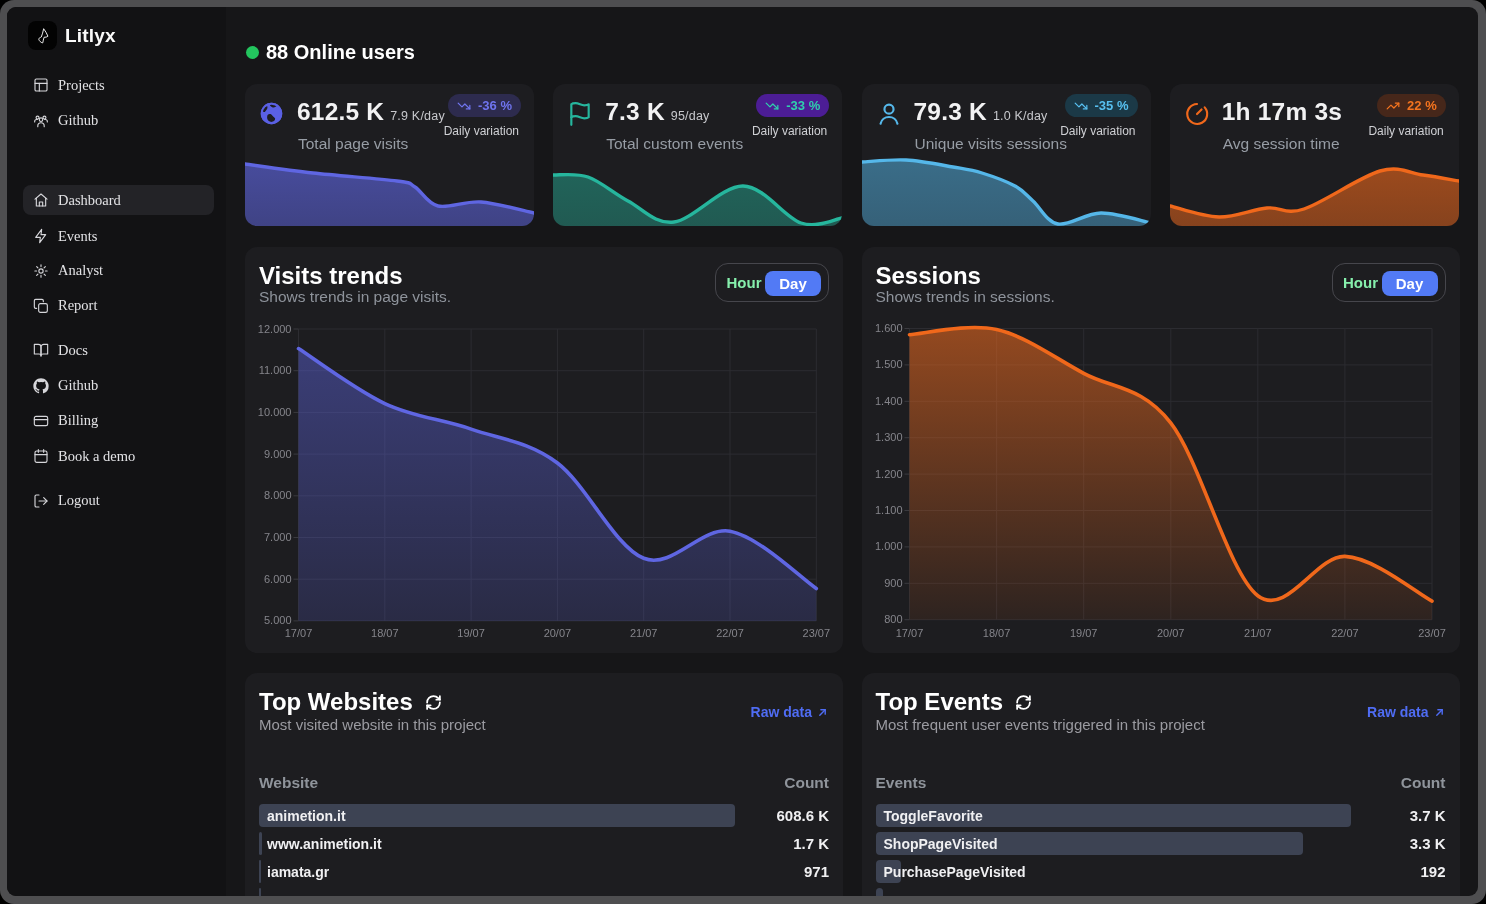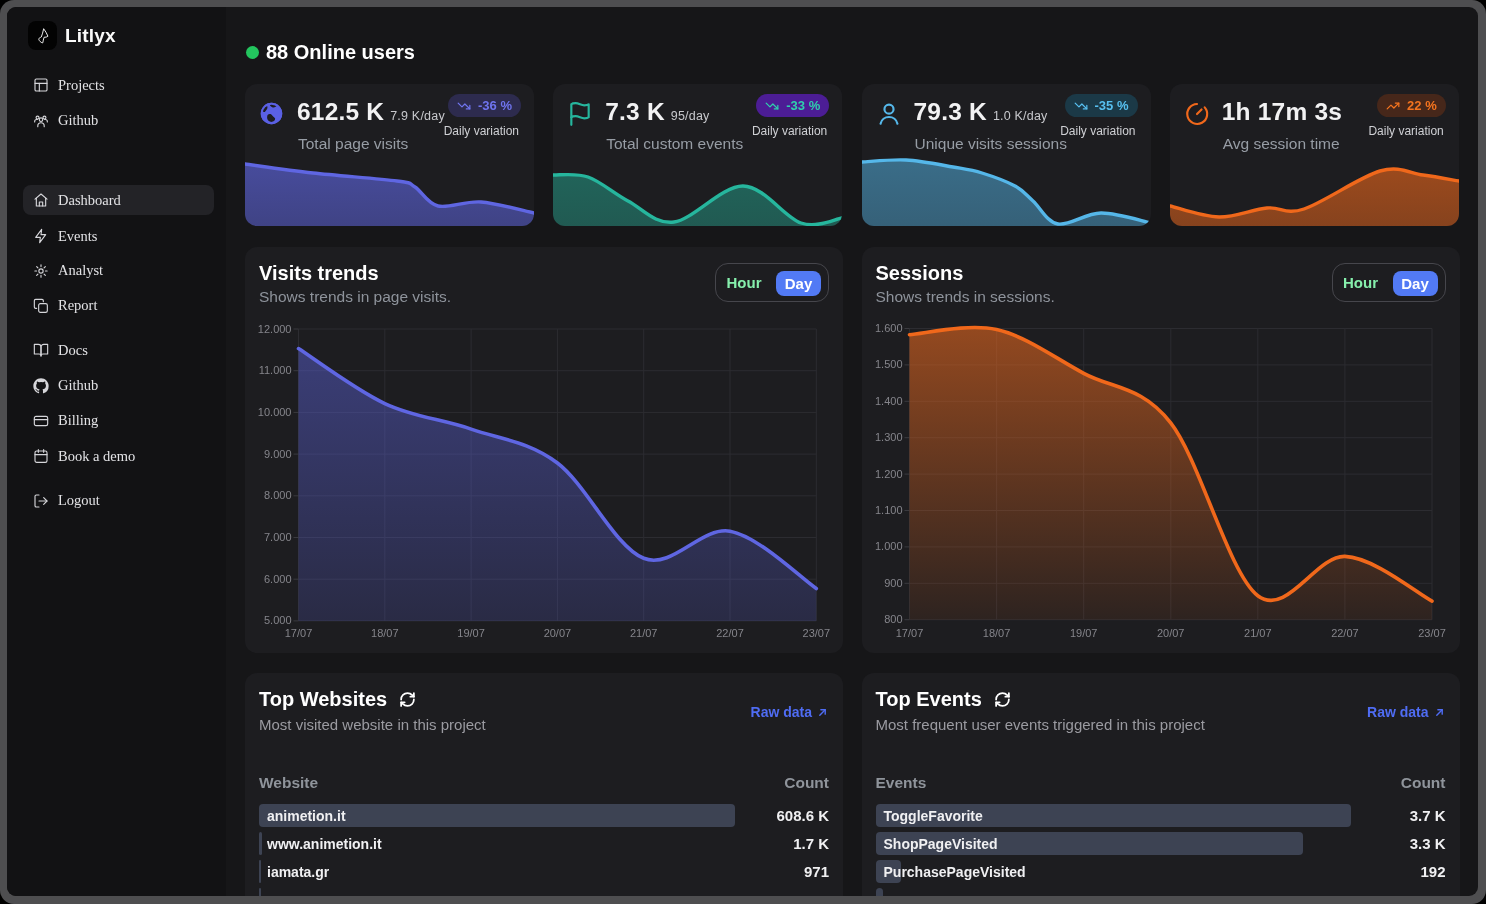--- a/index.html
+++ b/index.html
@@ -22,25 +22,25 @@
 .sper { font-size:12.5px; font-weight:normal; color:#c8c9cd; margin-left:6px; }
 .badge { position:absolute; top:10px; right:13px; height:23px; border-radius:12px; display:flex; align-items:center; gap:7px; padding:0 9px; font-size:13px; font-weight:bold; }
 .b-ind { background:#2d2b4e; color:#6f74ee; }
 .b-teal { background:#4c1d95; color:#2fd0ac; }
 .b-blue { background:#1b3947; color:#57bfef; }
 .b-org { background:#46271a; color:#f4741f; }
 .dvar { position:absolute; top:39.5px; right:15px; font-size:12px; color:#cfd0d4; }
 .slabel { position:absolute; left:53px; top:51px; font-size:15.5px; color:#979da5; }
 .spark { position:absolute; left:0; top:0; }
 .chart { top:240px; width:598px; height:406px; }
-.ctitle { position:absolute; left:14px; top:15px; font-size:20px; font-weight:bold; color:#fff; display:flex; align-items:center; }
+.ctitle { position:absolute; left:14px; top:15px; font-size:24px; font-weight:bold; color:#fff; display:flex; align-items:center; }
 .csub { position:absolute; left:14px; top:41px; font-size:15.5px; color:#8e939b;text-align:right; }
 .toggle { position:absolute; left:470px; top:16px; width:114px; height:39px; border:1px solid #46464c; border-radius:13px; display:flex; align-items:center; }
 .thour { width:56px; text-align:center; color:#86efac; font-size:15px; font-weight:bold; }
-.tday { position:absolute; right:7px; top:7px; width:45px; height:25px; border-radius:8px; background:#527af5; color:#fff; font-size:15px; font-weight:bold; display:flex; align-items:center; justify-content:center; }
+.tday { position:absolute; right:7px; top:7px; width:56px; height:25px; border-radius:8px; background:#527af5; color:#fff; font-size:15px; font-weight:bold; display:flex; align-items:center; justify-content:center; }
 .plot { position:absolute; left:0; top:0; }
 .axl { fill:#85858b; font-size:11px; font-family:"Liberation Sans", sans-serif; }
 .table { top:666px; width:598px; height:240px; }
 .ref { margin-left:12px; display:inline-flex; }
 .raw { position:absolute; right:14px; top:31px; font-size:14px; font-weight:bold; color:#4f6cf3; display:flex; align-items:center; gap:4px; }
 .csub2 { position:absolute; left:14px; top:43px; font-size:15px; color:#9b9ba1; }
 .thead { position:absolute; left:14px; right:14px; top:101px; display:flex; justify-content:space-between; font-size:15.5px; font-weight:bold; color:#8f949b; }
 .trow { position:absolute; left:14px; right:14px; height:23px; }
 .tbar { position:absolute; left:0; top:0; height:23px; border-radius:4px; background:#3d4353; }
 .tname { position:absolute; left:8px; top:4px; font-size:14px; font-weight:bold; color:#f0f0f2; }

